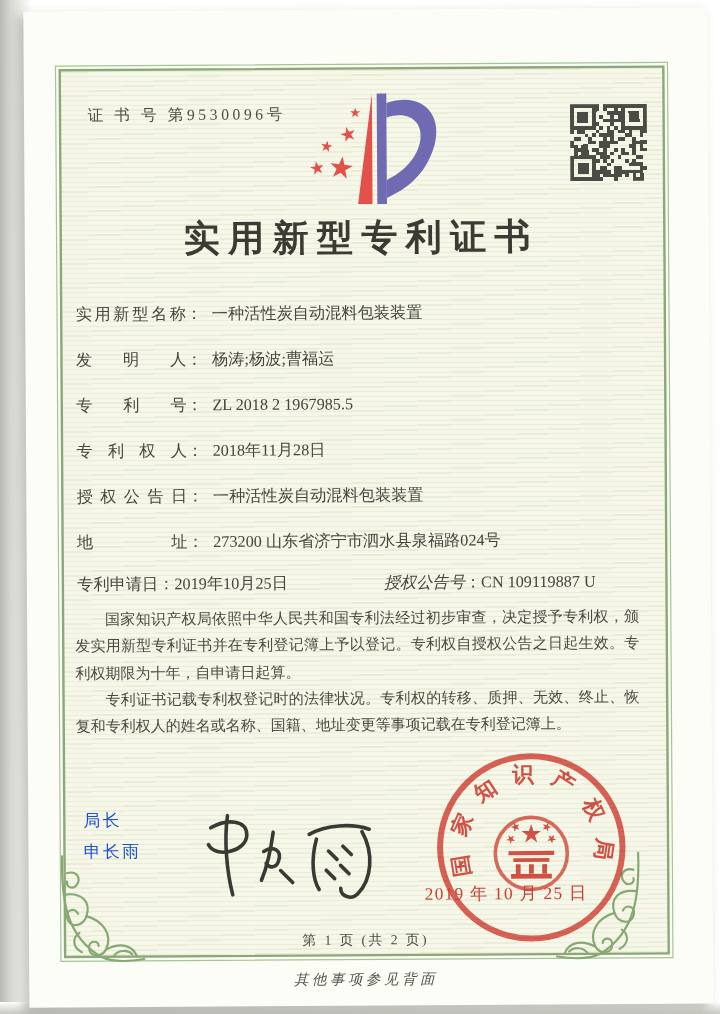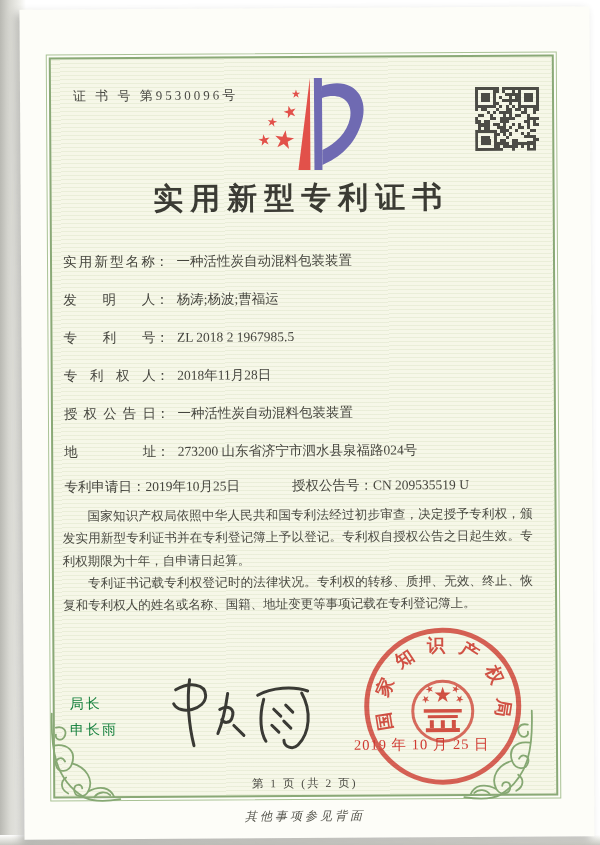--- a/index.html
+++ b/index.html
@@ -41,28 +41,28 @@
   .qr{left:455px;top:80px;width:64px;height:64px;}
   .title{
     left:26px;top:170px;width:509px;text-align:center;
     font-size:30px;font-weight:600;letter-spacing:7px;color:#3b3b34;
   }
   .fields{left:42px;top:243px;width:480px;color:#45453e;font-size:13.5px;}
   .f-row{height:38px;line-height:20px;white-space:nowrap;}
   .f-label{display:inline-block;width:92px;text-align:justify;text-align-last:justify;}
   .f-colon{display:inline-block;margin-right:8px;}
   .grant-row{left:42px;top:469px;width:480px;font-size:13.5px;color:#45453e;white-space:nowrap;}
-  .grant-no-label{margin-left:52px;}
+  .grant-no-label{margin-left:80px;font-style:italic;}
   .body-text{
     left:40px;top:496px;width:470px;
     font-size:12.5px;line-height:1.78;color:#4a4a42;
     text-align:justify;
   }
   .body-text p{margin:0;text-indent:2em;}
-  .signer{left:46px;top:682px;font-size:14px;color:#15803d;line-height:26px;letter-spacing:2px;}
+  .signer{left:46px;top:663px;font-size:14px;color:#1d4ed8;line-height:26px;letter-spacing:2px;}
   .signature{left:130px;top:665px;width:170px;height:82px;}
   .seal{left:336px;top:616px;width:166px;height:166px;mix-blend-mode:multiply;opacity:0.92;}
   .seal-date{
     left:330px;top:728px;width:170px;
     font-size:14.5px;color:#cf3a31;letter-spacing:1px;white-space:nowrap;
     font-family:"Liberation Serif","DejaVu Serif",serif;
   }
   .page-footer{
     left:26px;top:768px;width:509px;text-align:center;
     font-size:11.5px;color:#4b4b44;letter-spacing:2px;
@@ -384,21 +384,21 @@
   <div class="abs fields">
     <div class="f-row"><span class="f-label">实用新型名称</span><span class="f-colon">：</span><span>一种活性炭自动混料包装装置</span></div>
     <div class="f-row"><span class="f-label">发明人</span><span class="f-colon">：</span><span>杨涛;杨波;曹福运</span></div>
     <div class="f-row"><span class="f-label">专利号</span><span class="f-colon">：</span><span>ZL 2018 2 1967985.5</span></div>
     <div class="f-row"><span class="f-label">专利权人</span><span class="f-colon">：</span><span>2018年11月28日</span></div>
     <div class="f-row"><span class="f-label">授权公告日</span><span class="f-colon">：</span><span>一种活性炭自动混料包装装置</span></div>
     <div class="f-row"><span class="f-label">地址</span><span class="f-colon">：</span><span>273200 山东省济宁市泗水县泉福路024号</span></div>
   </div>
 
   <div class="abs grant-row">
-    <span>专利申请日</span><span>：</span><span>2019年10月25日</span><span class="grant-no-label">授权公告号</span><span>：</span><span>CN 209535519 U</span>
+    <span>专利申请日</span><span>：</span><span>2019年10月25日</span><span class="grant-no-label">授权公告号</span><span>：</span><span>CN 109119887 U</span>
   </div>
 
   <div class="abs body-text">
     <p>国家知识产权局依照中华人民共和国专利法经过初步审查，决定授予专利权，颁发实用新型专利证书并在专利登记簿上予以登记。专利权自授权公告之日起生效。专利权期限为十年，自申请日起算。</p>
     <p>专利证书记载专利权登记时的法律状况。专利权的转移、质押、无效、终止、恢复和专利权人的姓名或名称、国籍、地址变更等事项记载在专利登记簿上。</p>
   </div>
 
   <div class="abs signer">
     <div>局长</div>
     <div>申长雨</div>

